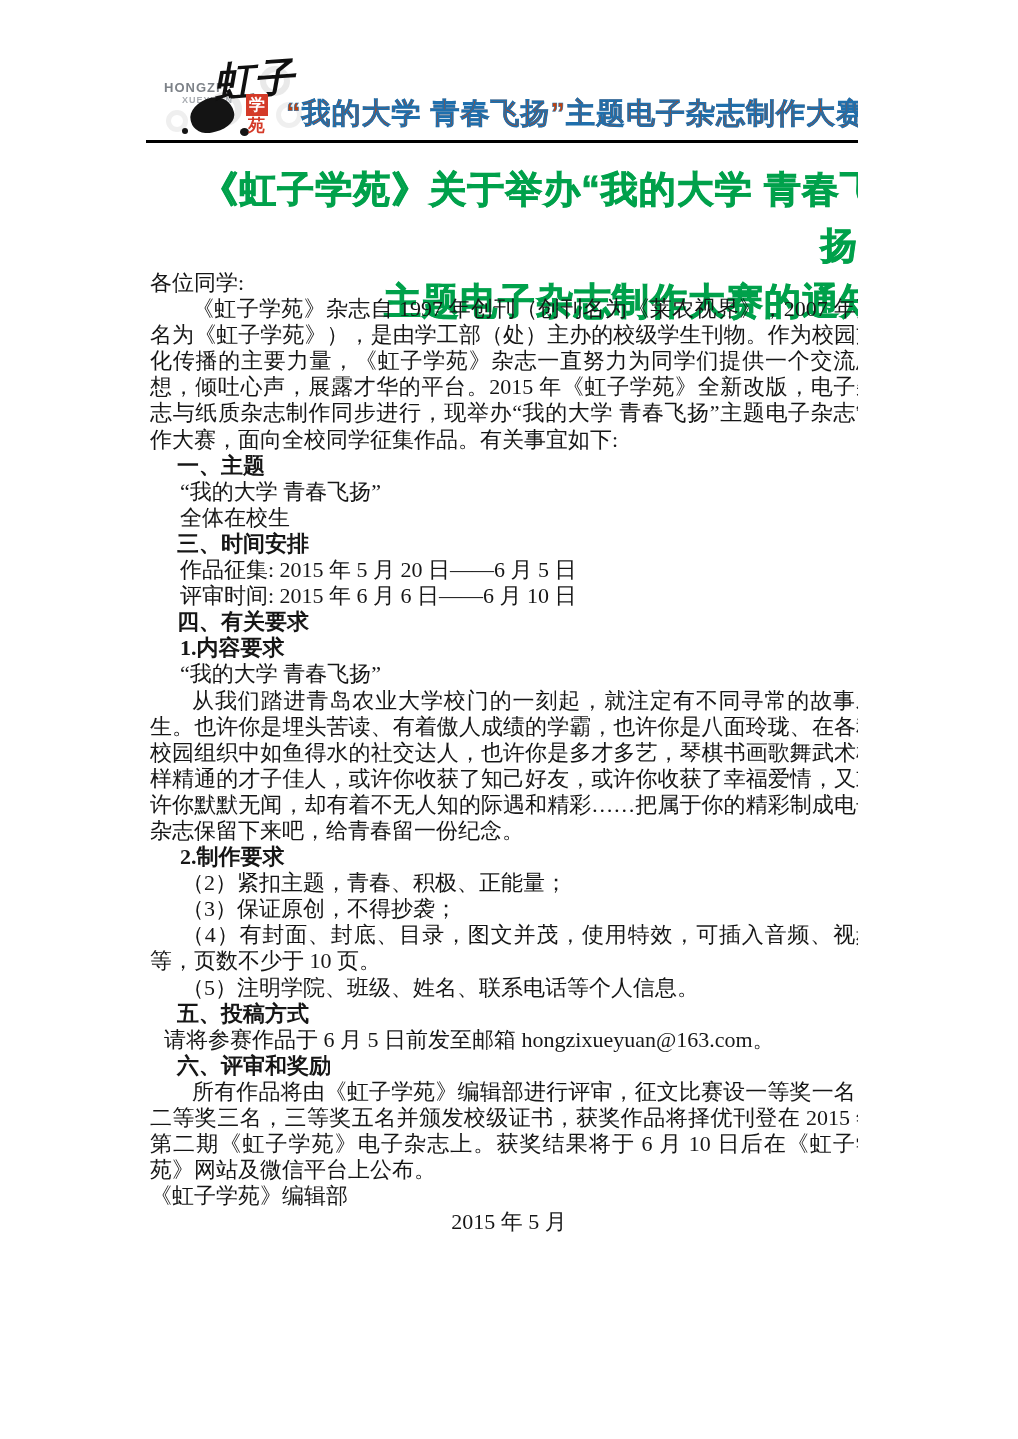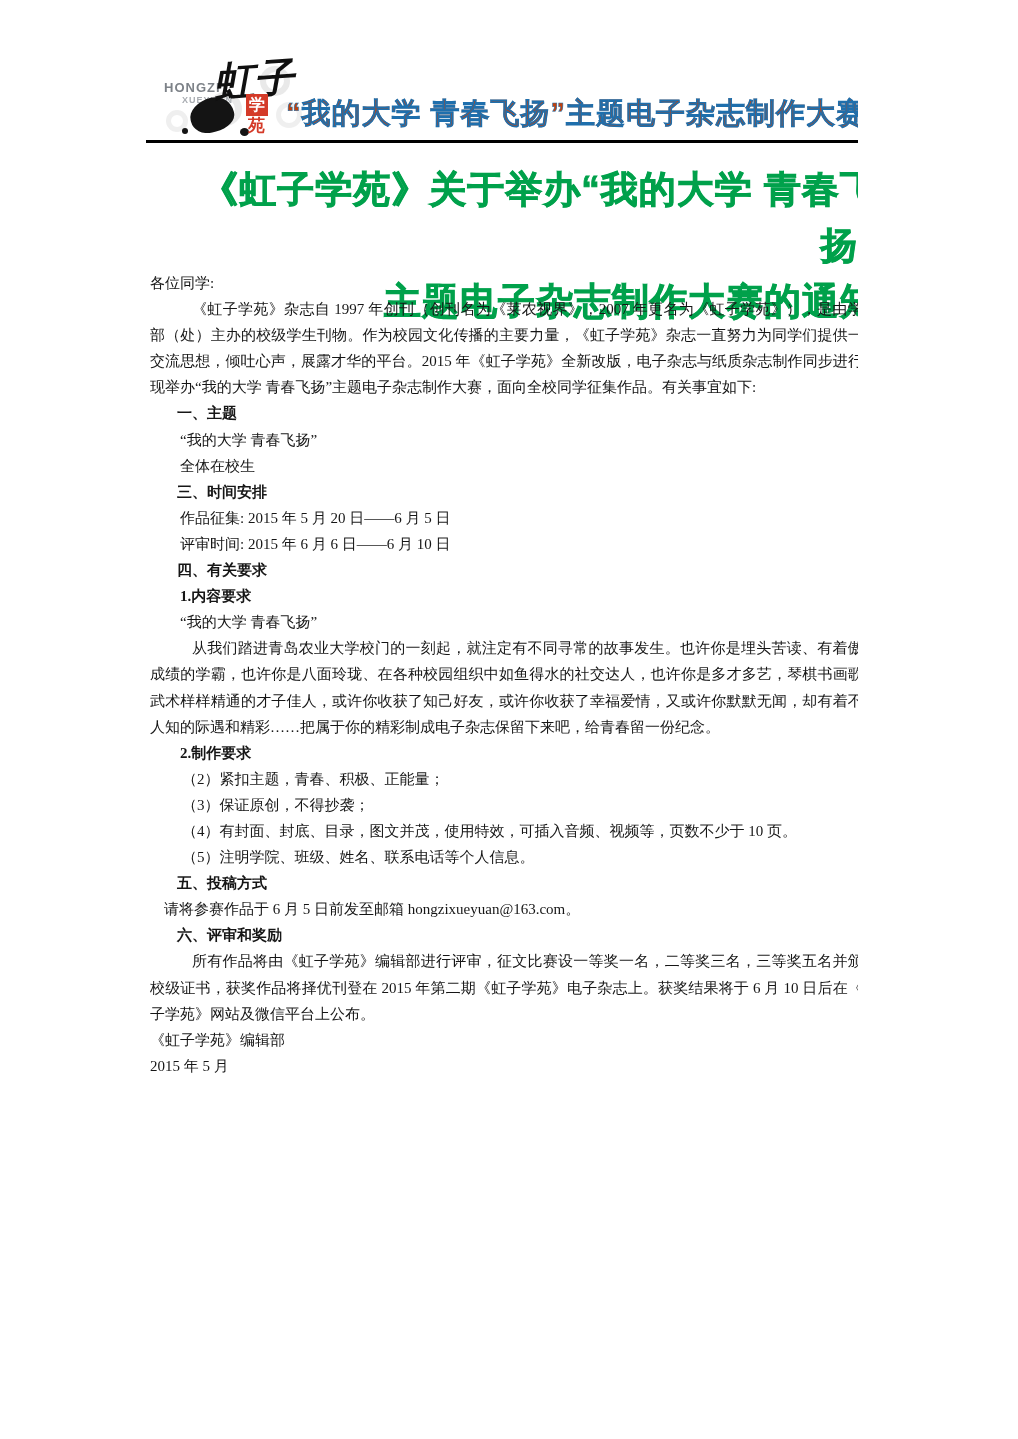--- a/index.html
+++ b/index.html
@@ -76,32 +76,32 @@
     position: absolute; top: 162px; left: 150px; width: 728px;
     text-align: right; color: #00a14b;
     font-family: "Liberation Sans", sans-serif; font-weight: 900;
     font-size: 37px; line-height: 56px; letter-spacing: 1px;
     -webkit-text-stroke: .8px #00a14b;
   }
 
   
   .doc-body {
     position: absolute; top: 270px; left: 150px; width: 728px;
-    font-size: 15px; line-height: 26.1px;
+    font-size: 22px; line-height: 26.1px;
   }
   .doc-body p { margin: 0; }
   .para   { text-indent: 42px; text-align: justify; }
   .h      { font-family: "Liberation Sans", sans-serif; font-weight: bold; text-indent: 27px; }
   .sub    { text-indent: 30px; font-weight: bold; }
   .quote  { text-indent: 30px; }
   .line   { text-indent: 30px; }
   .item   { text-indent: 32px; text-align: justify; }
   .email  { text-indent: 14px; }
   .sig    { text-align: left; }
-  .sig-date { text-align: left; padding-right: 10px; }
+  .sig-date { text-align: center; padding-right: 10px; }
 </style>
 </head>
 <body>
 
 <div class="page">
 
   <div class="header">
     <div class="logo">
       <span class="swirl s1"></span>
       <span class="swirl s2"></span>

